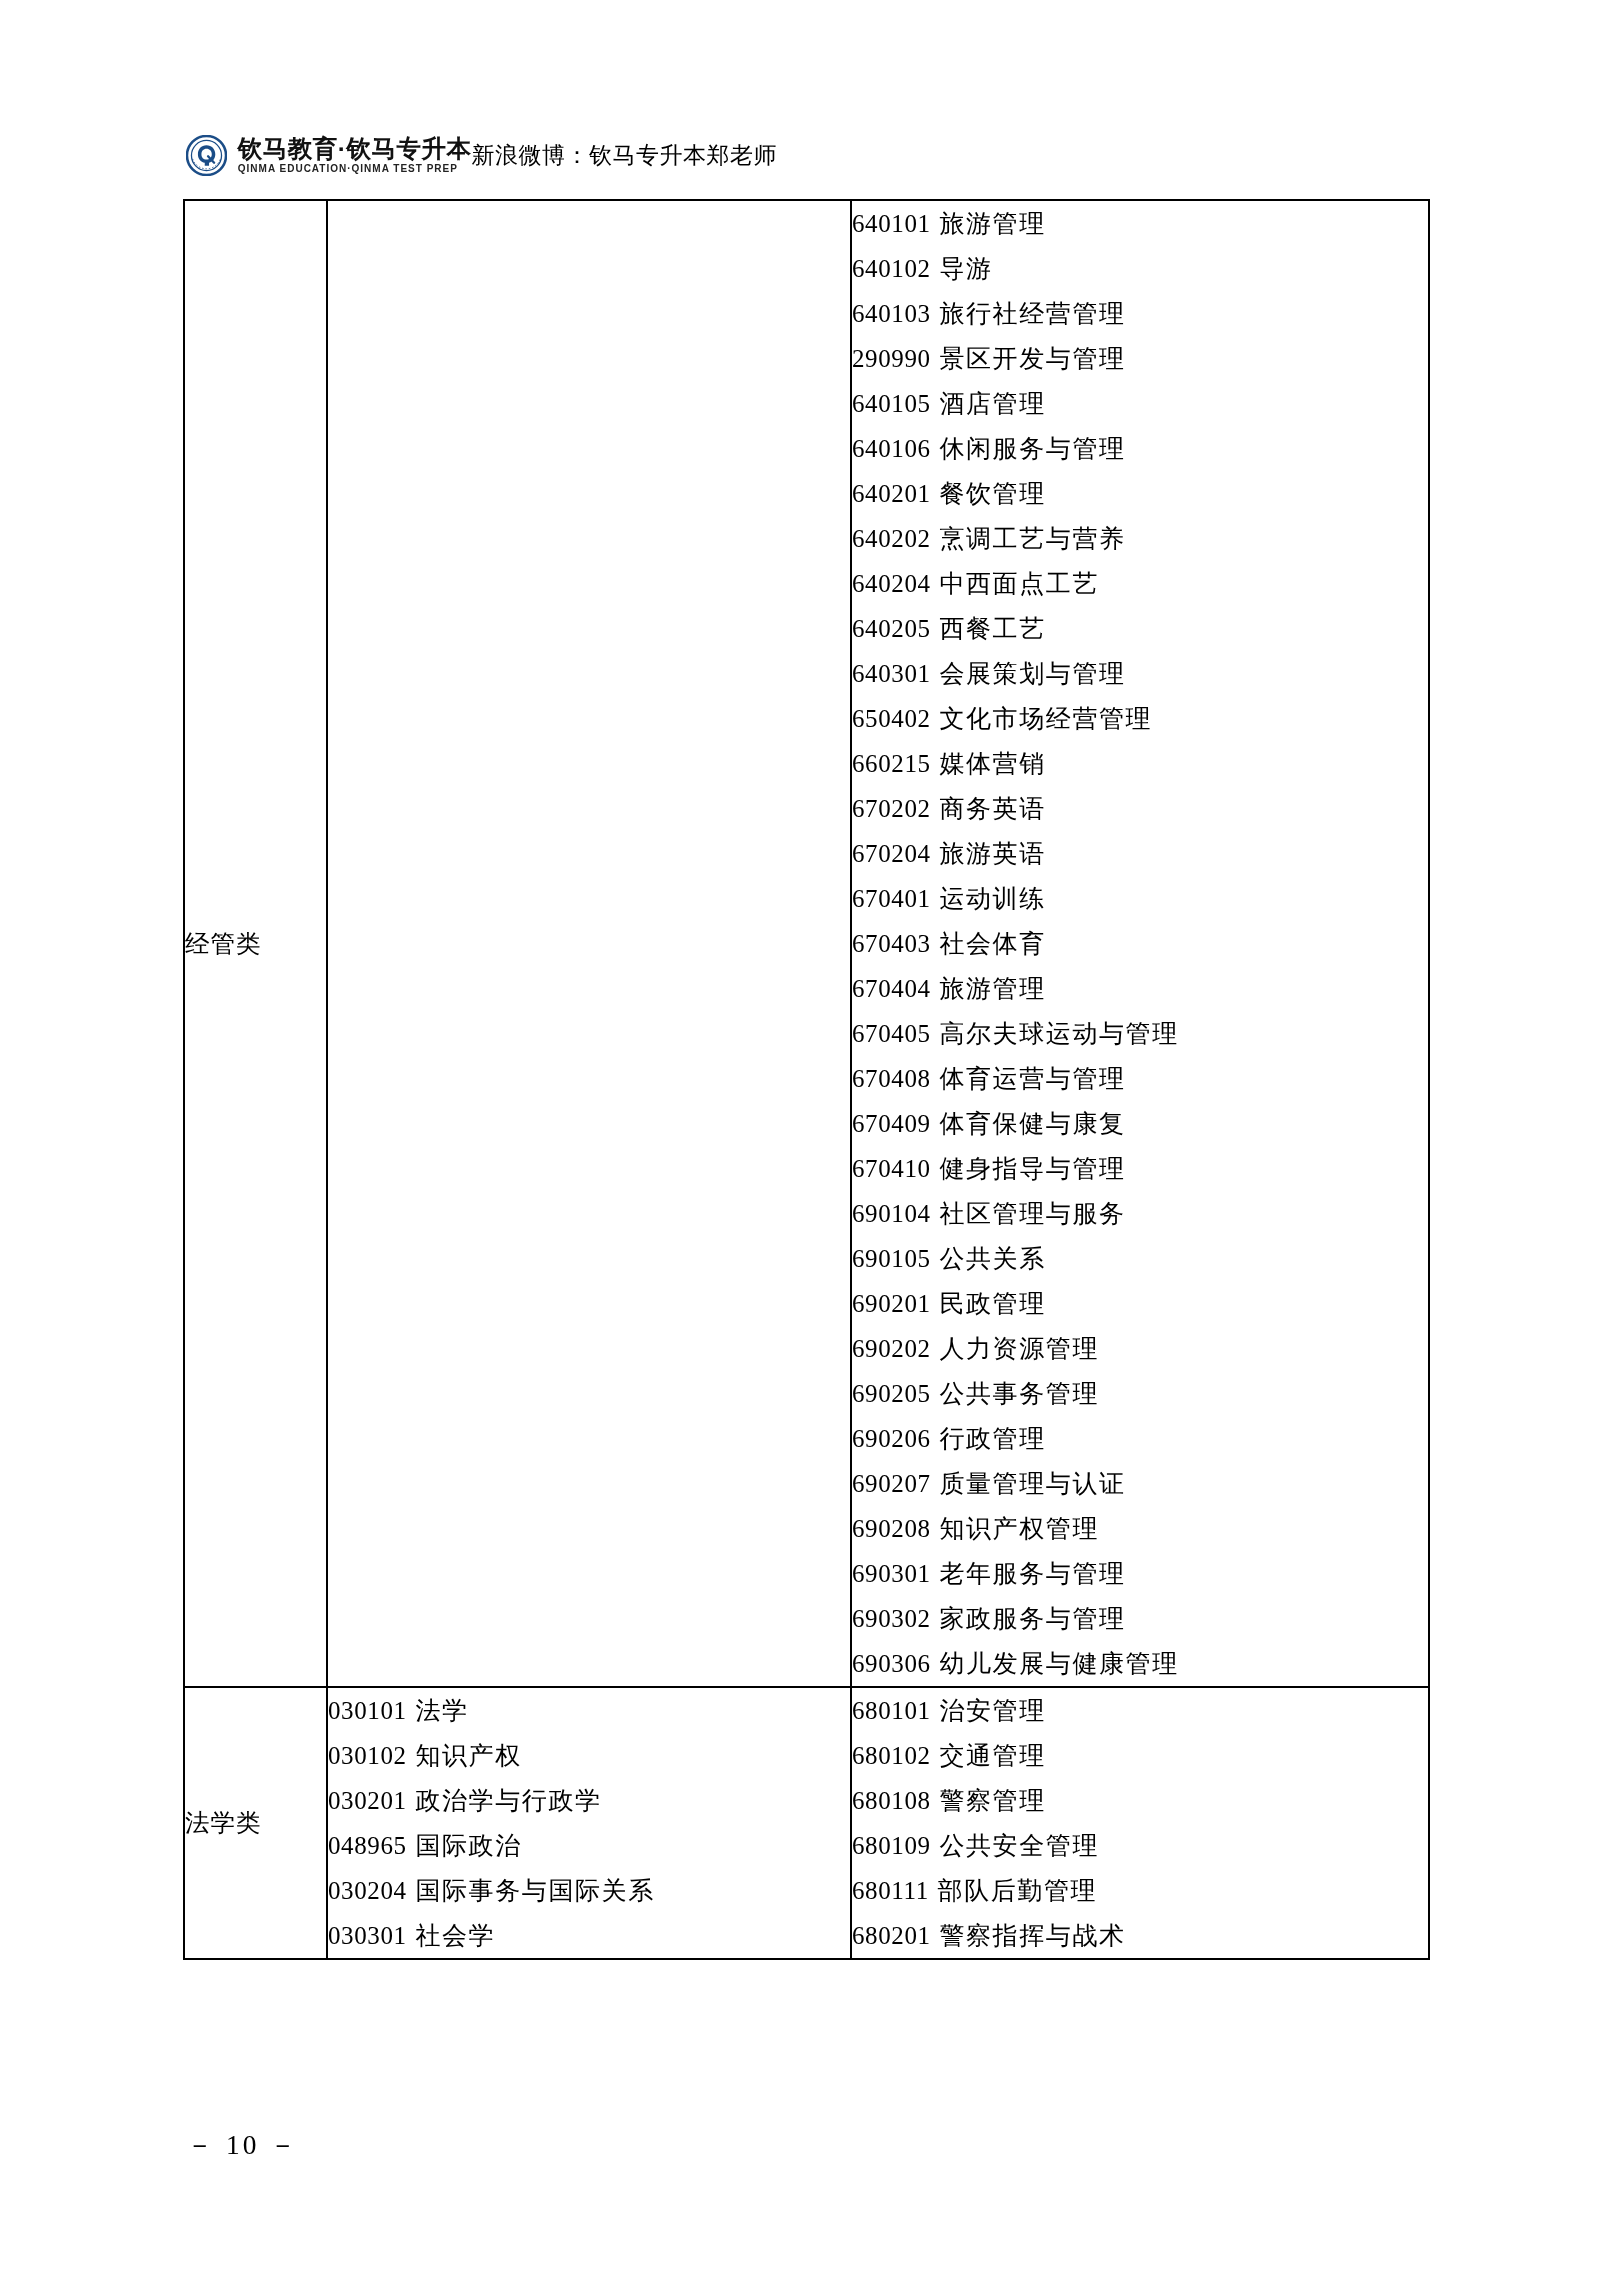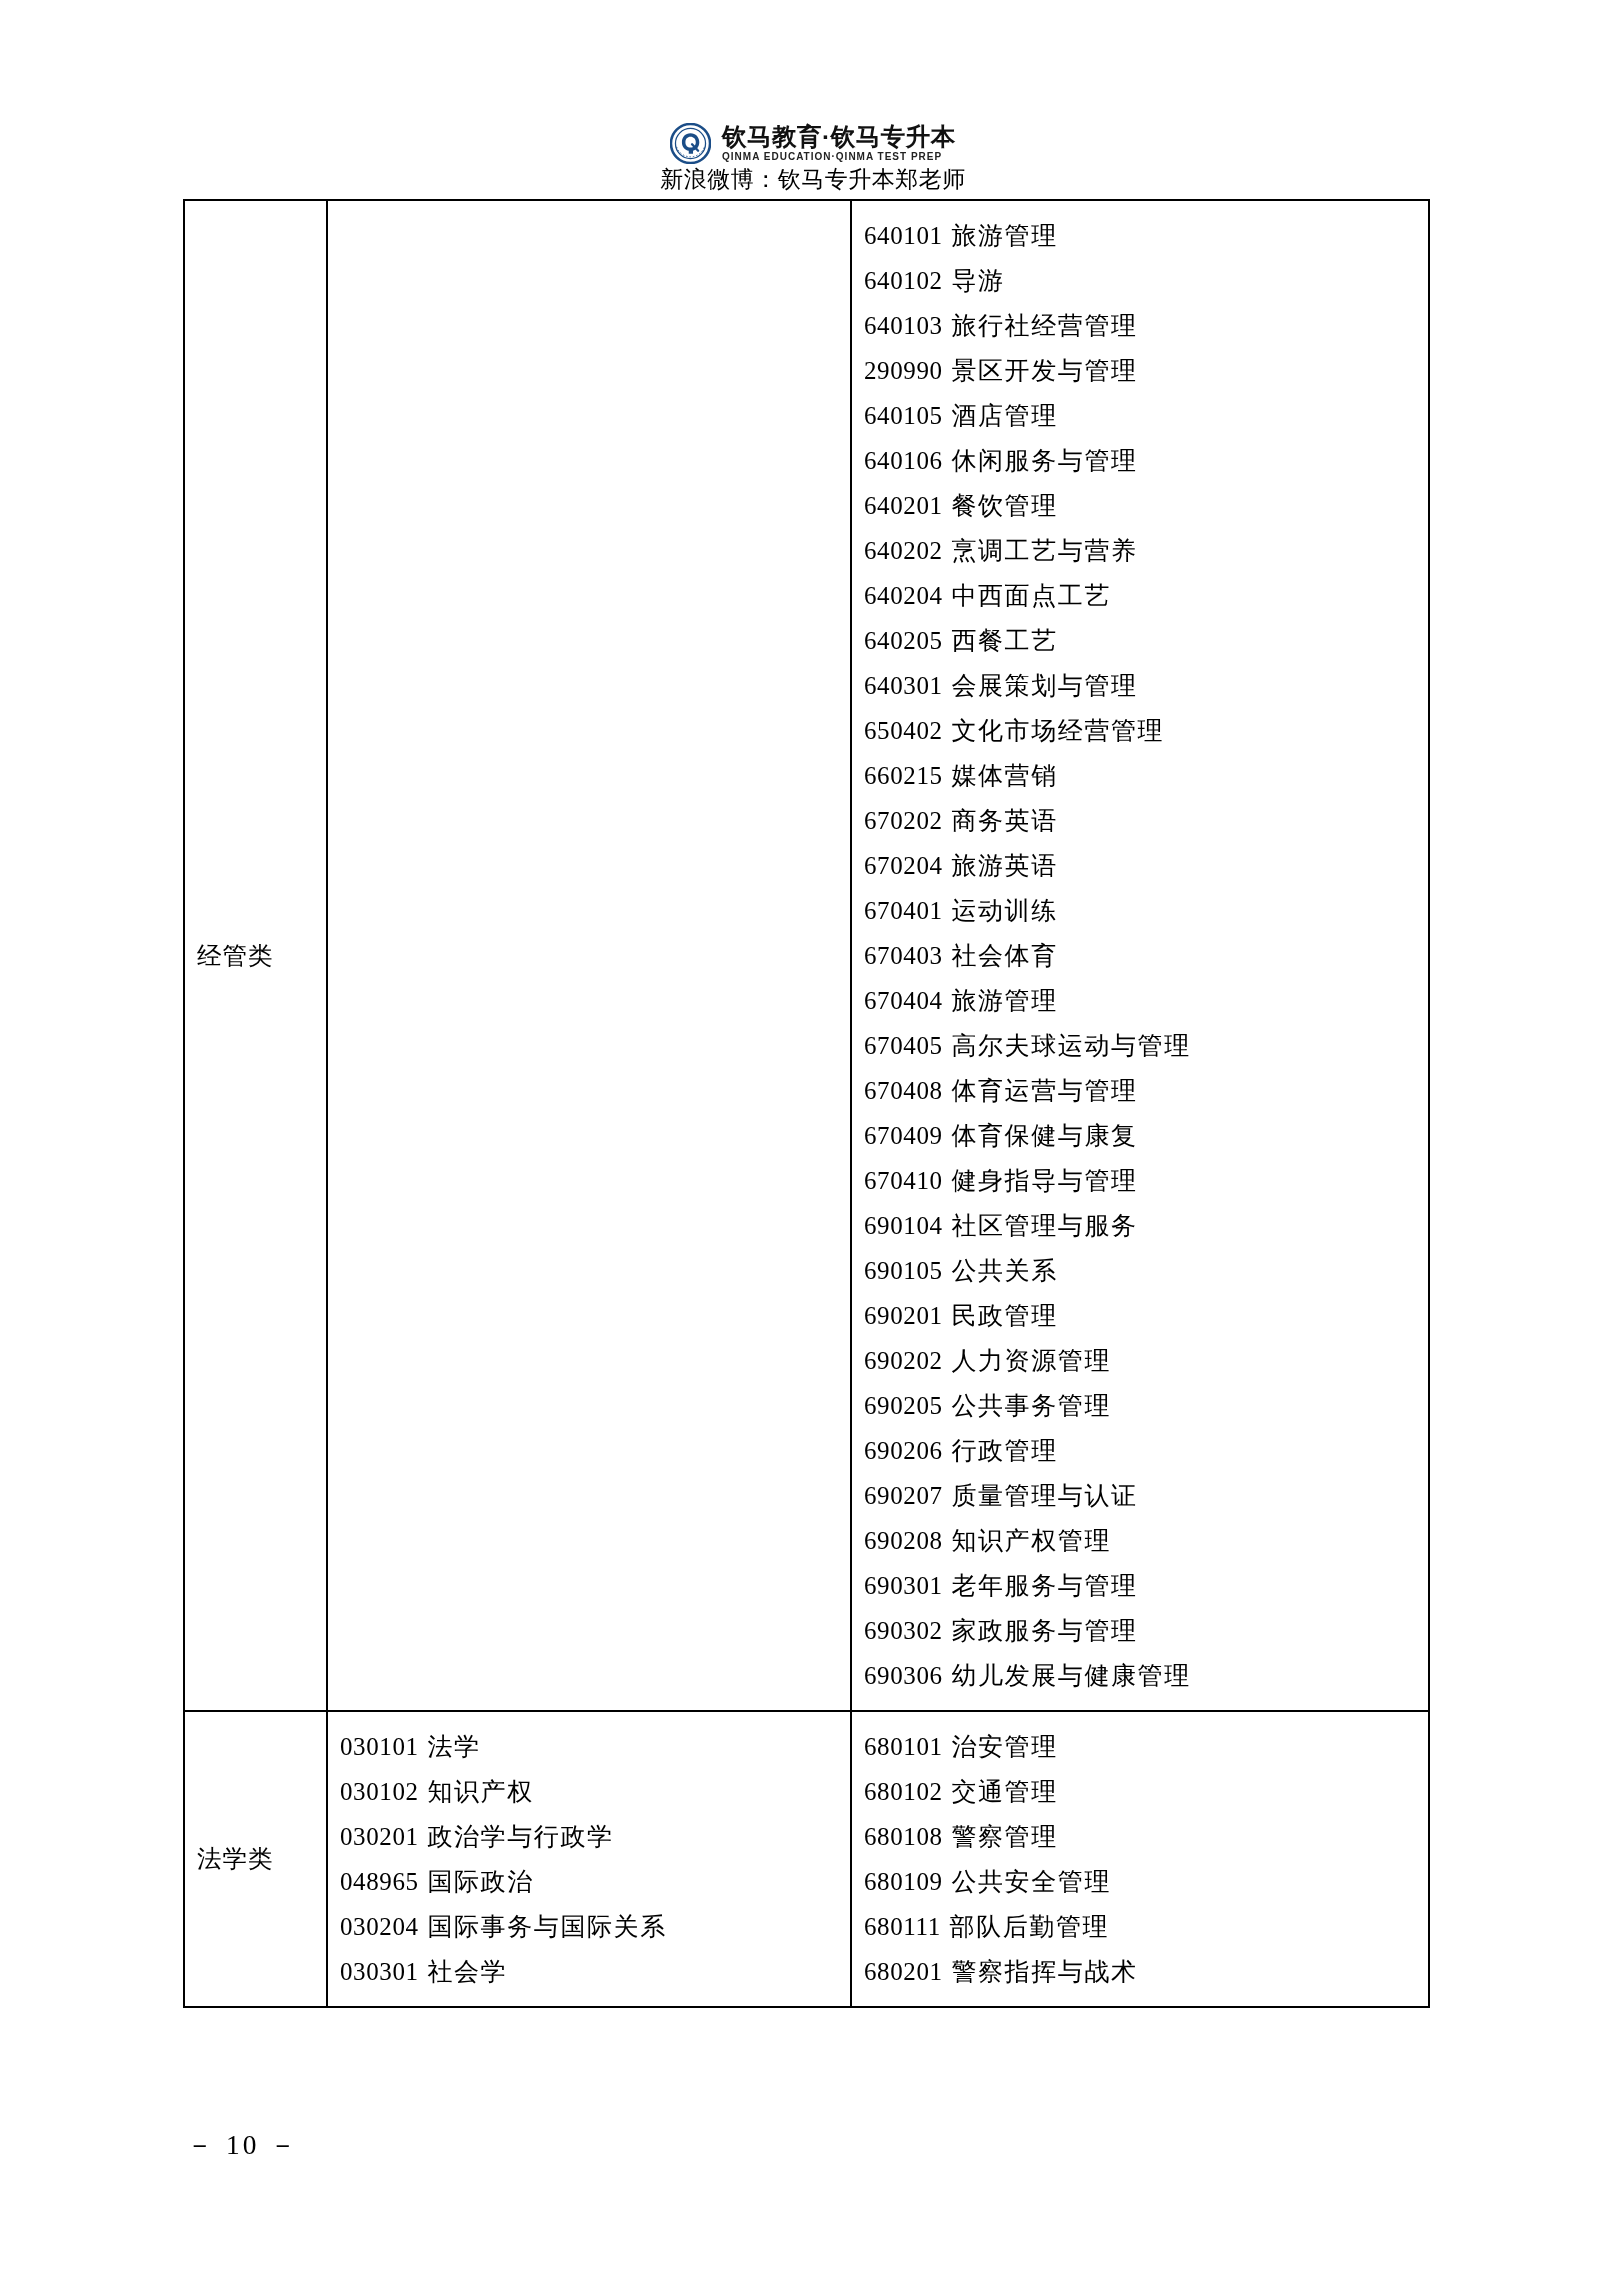--- a/index.html
+++ b/index.html
@@ -24,21 +24,20 @@
   .header {
     position: absolute;
     left: 0;
     top: 123px;
     width: 1621px;
     height: 65px;
     display: flex;
     align-items: center;
     padding: 0 181px 0 186px;
     box-sizing: border-box;
-    flex-direction: column;
   }
   .logo-block {
     display: flex;
     align-items: center;
     gap: 10.8px;
   }
   .logo-mark {
     width: 41px;
     height: 41px;
     flex: 0 0 41px;
@@ -83,21 +82,21 @@
     width: 1246px;
   }
   table.major-table {
     border-collapse: collapse;
     width: 1246px;
     table-layout: fixed;
   }
   table.major-table td {
     border: 2px solid #000000;
     vertical-align: middle;
-    padding: 12px;
+    padding: 0;
   }
   .col-cat   { width: 143px; }
   .col-bach  { width: 524px; }
   .col-assoc { width: 578px; }
 
   .cat-cell {
     font-size: 24.5px;
     line-height: 1.35;
     letter-spacing: 1px;
     padding: 5.9px 2px;

